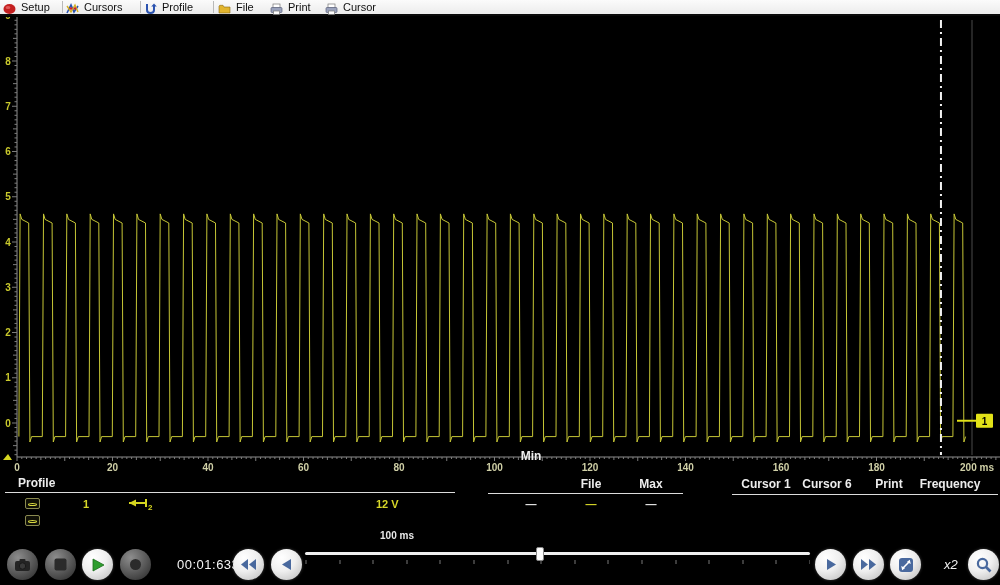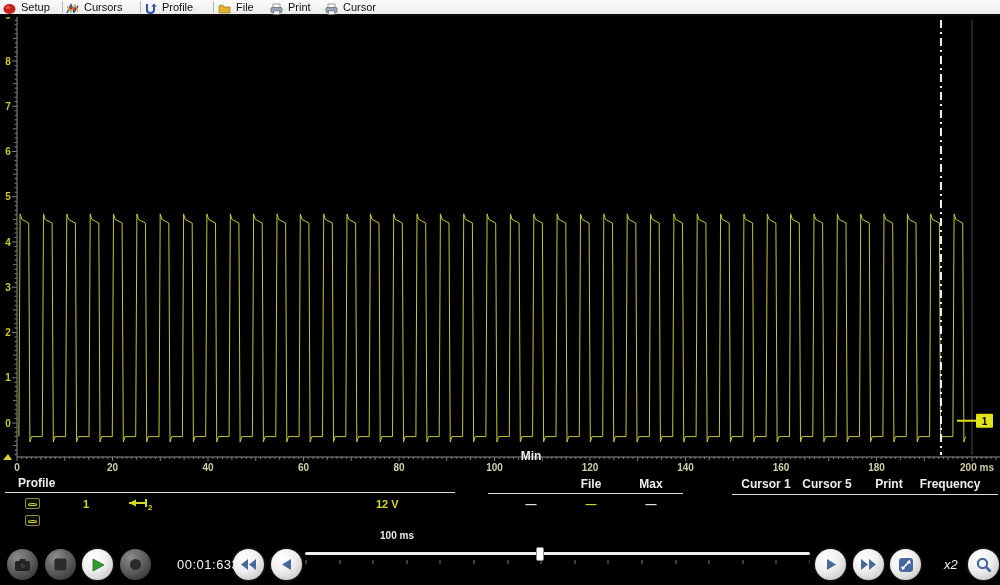--- a/index.html
+++ b/index.html
@@ -483,21 +483,21 @@
 
   <div class="hdr" style="left:531px; top:449px; transform:translateX(-50%)">Min</div>
   <div class="hdr" style="left:591px; top:477px; transform:translateX(-50%)">File</div>
   <div class="hdr" style="left:651px; top:477px; transform:translateX(-50%)">Max</div>
   <div class="hline" style="left:488px; top:493px; width:195px"></div>
   <div class="dash" style="left:531px; top:498px; transform:translateX(-50%)">—</div>
   <div class="dash y" style="left:591px; top:498px; transform:translateX(-50%)">—</div>
   <div class="dash" style="left:651px; top:498px; transform:translateX(-50%)">—</div>
 
   <div class="hdr" style="left:766px; top:477px; transform:translateX(-50%)">Cursor 1</div>
-  <div class="hdr" style="left:827px; top:477px; transform:translateX(-50%)">Cursor 5</div>
+  <div class="hdr" style="left:827px; top:477px; transform:translateX(-50%)">Cursor 6</div>
   <div class="hdr" style="left:889px; top:477px; transform:translateX(-50%)">Print</div>
   <div class="hdr" style="left:950px; top:477px; transform:translateX(-50%)">Frequency</div>
   <div class="hline" style="left:732px; top:494px; width:266px"></div>
 
   <div id="timebase-label" style="left:397px; top:530px; transform:translateX(-50%)">100 ms</div>
 
   <div class="cbtn off" style="left:7px;  top:549px">
     <svg width="17" height="14">
         <rect x="1" y="3" width="15" height="10" rx="2" fill="#242424"></rect>
         <circle cx="8.5" cy="8" r="3.2" fill="#3a3a3a" stroke="#1a1a1a"></circle>

